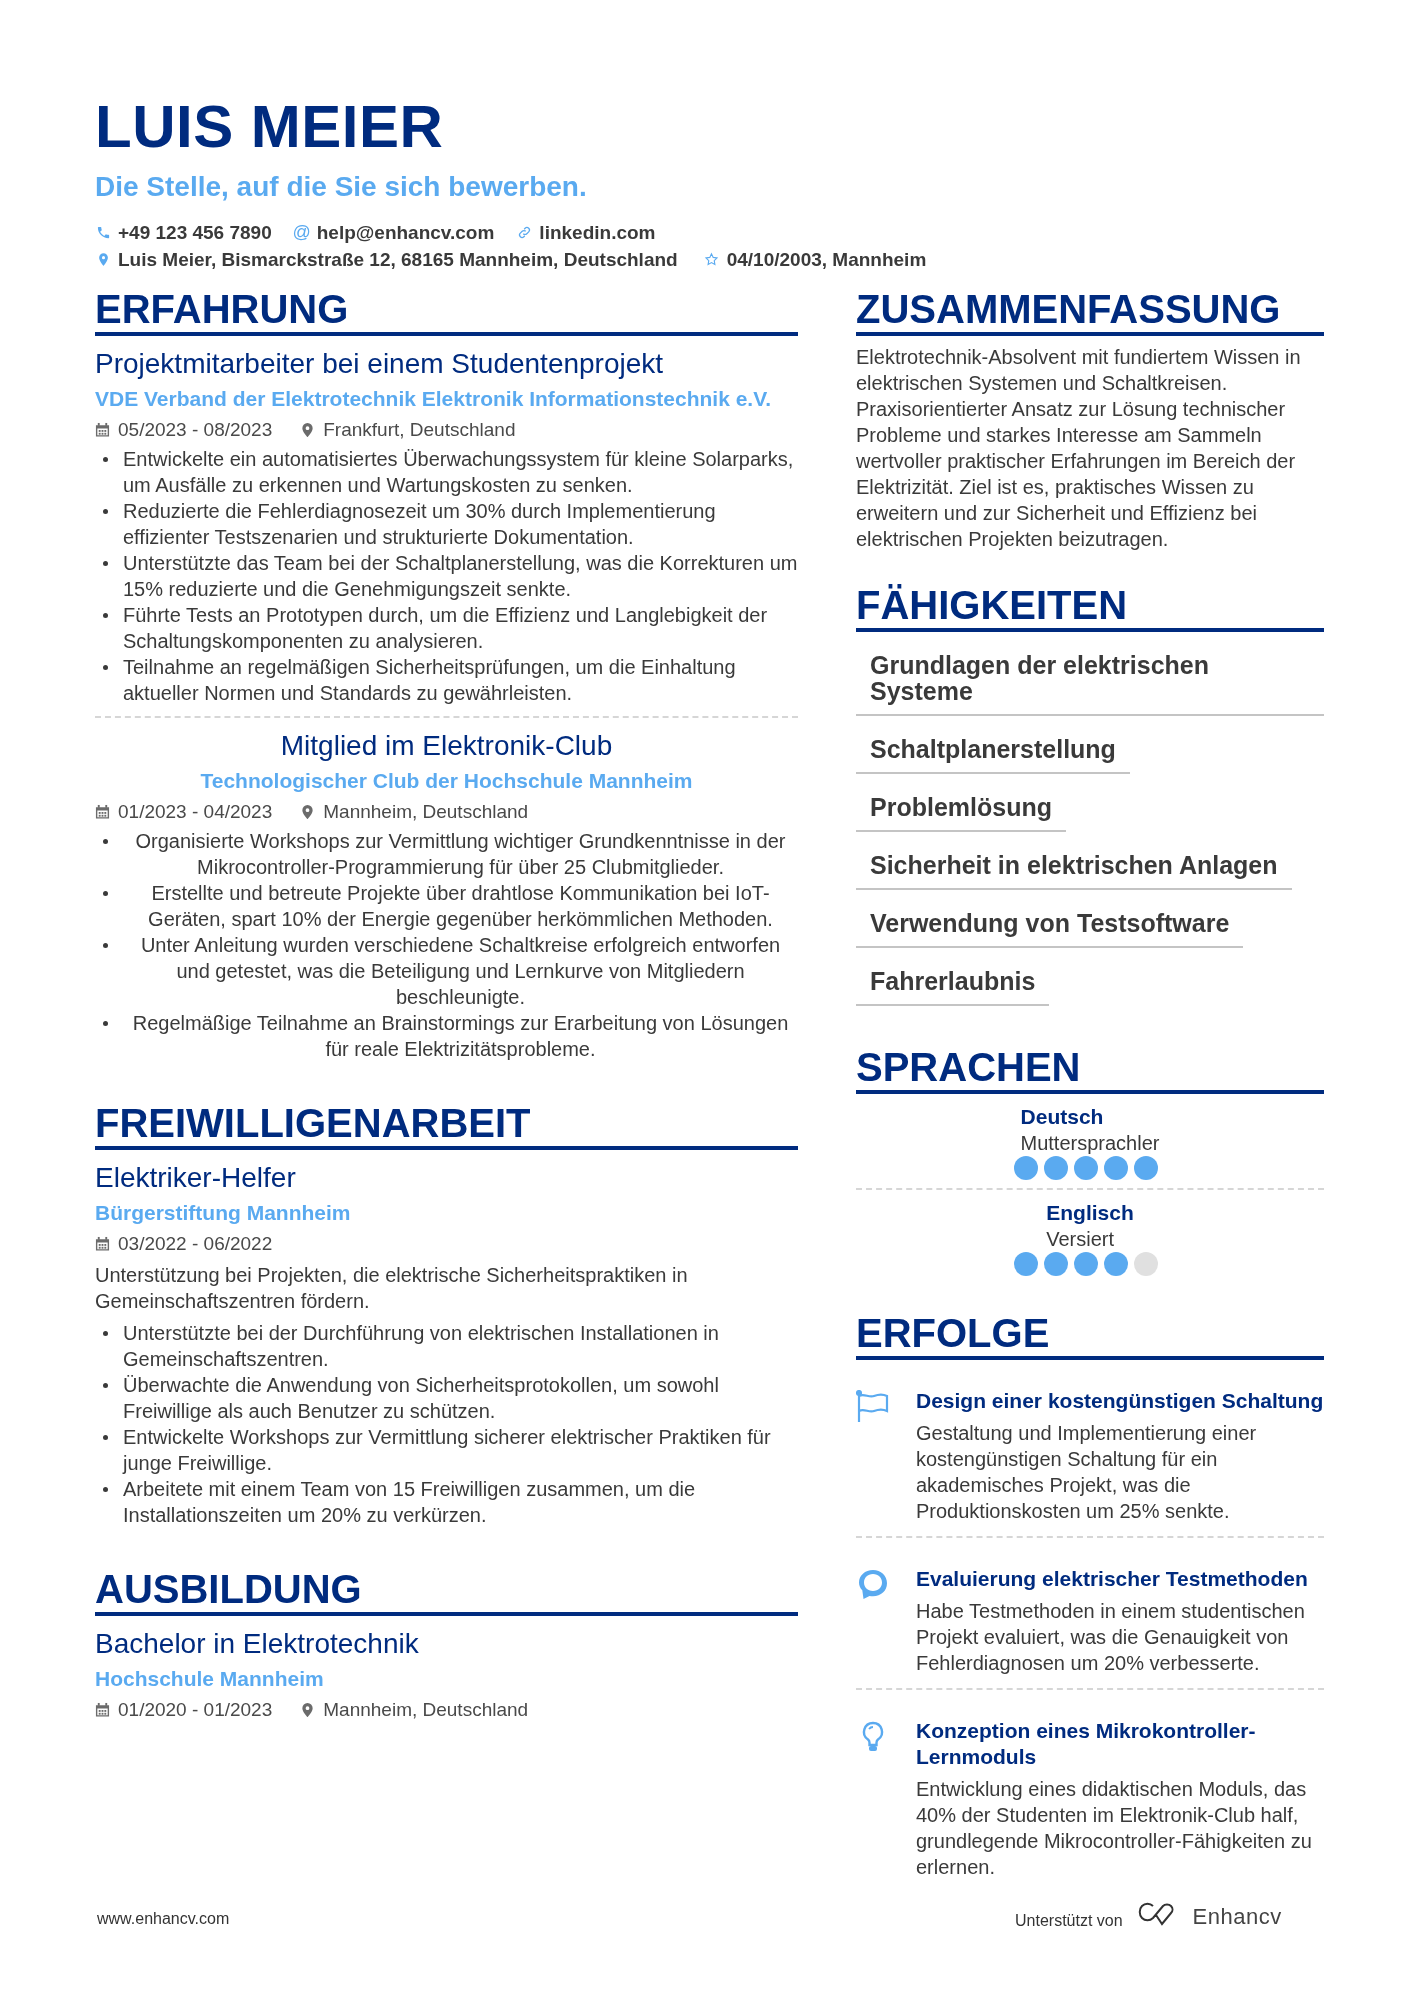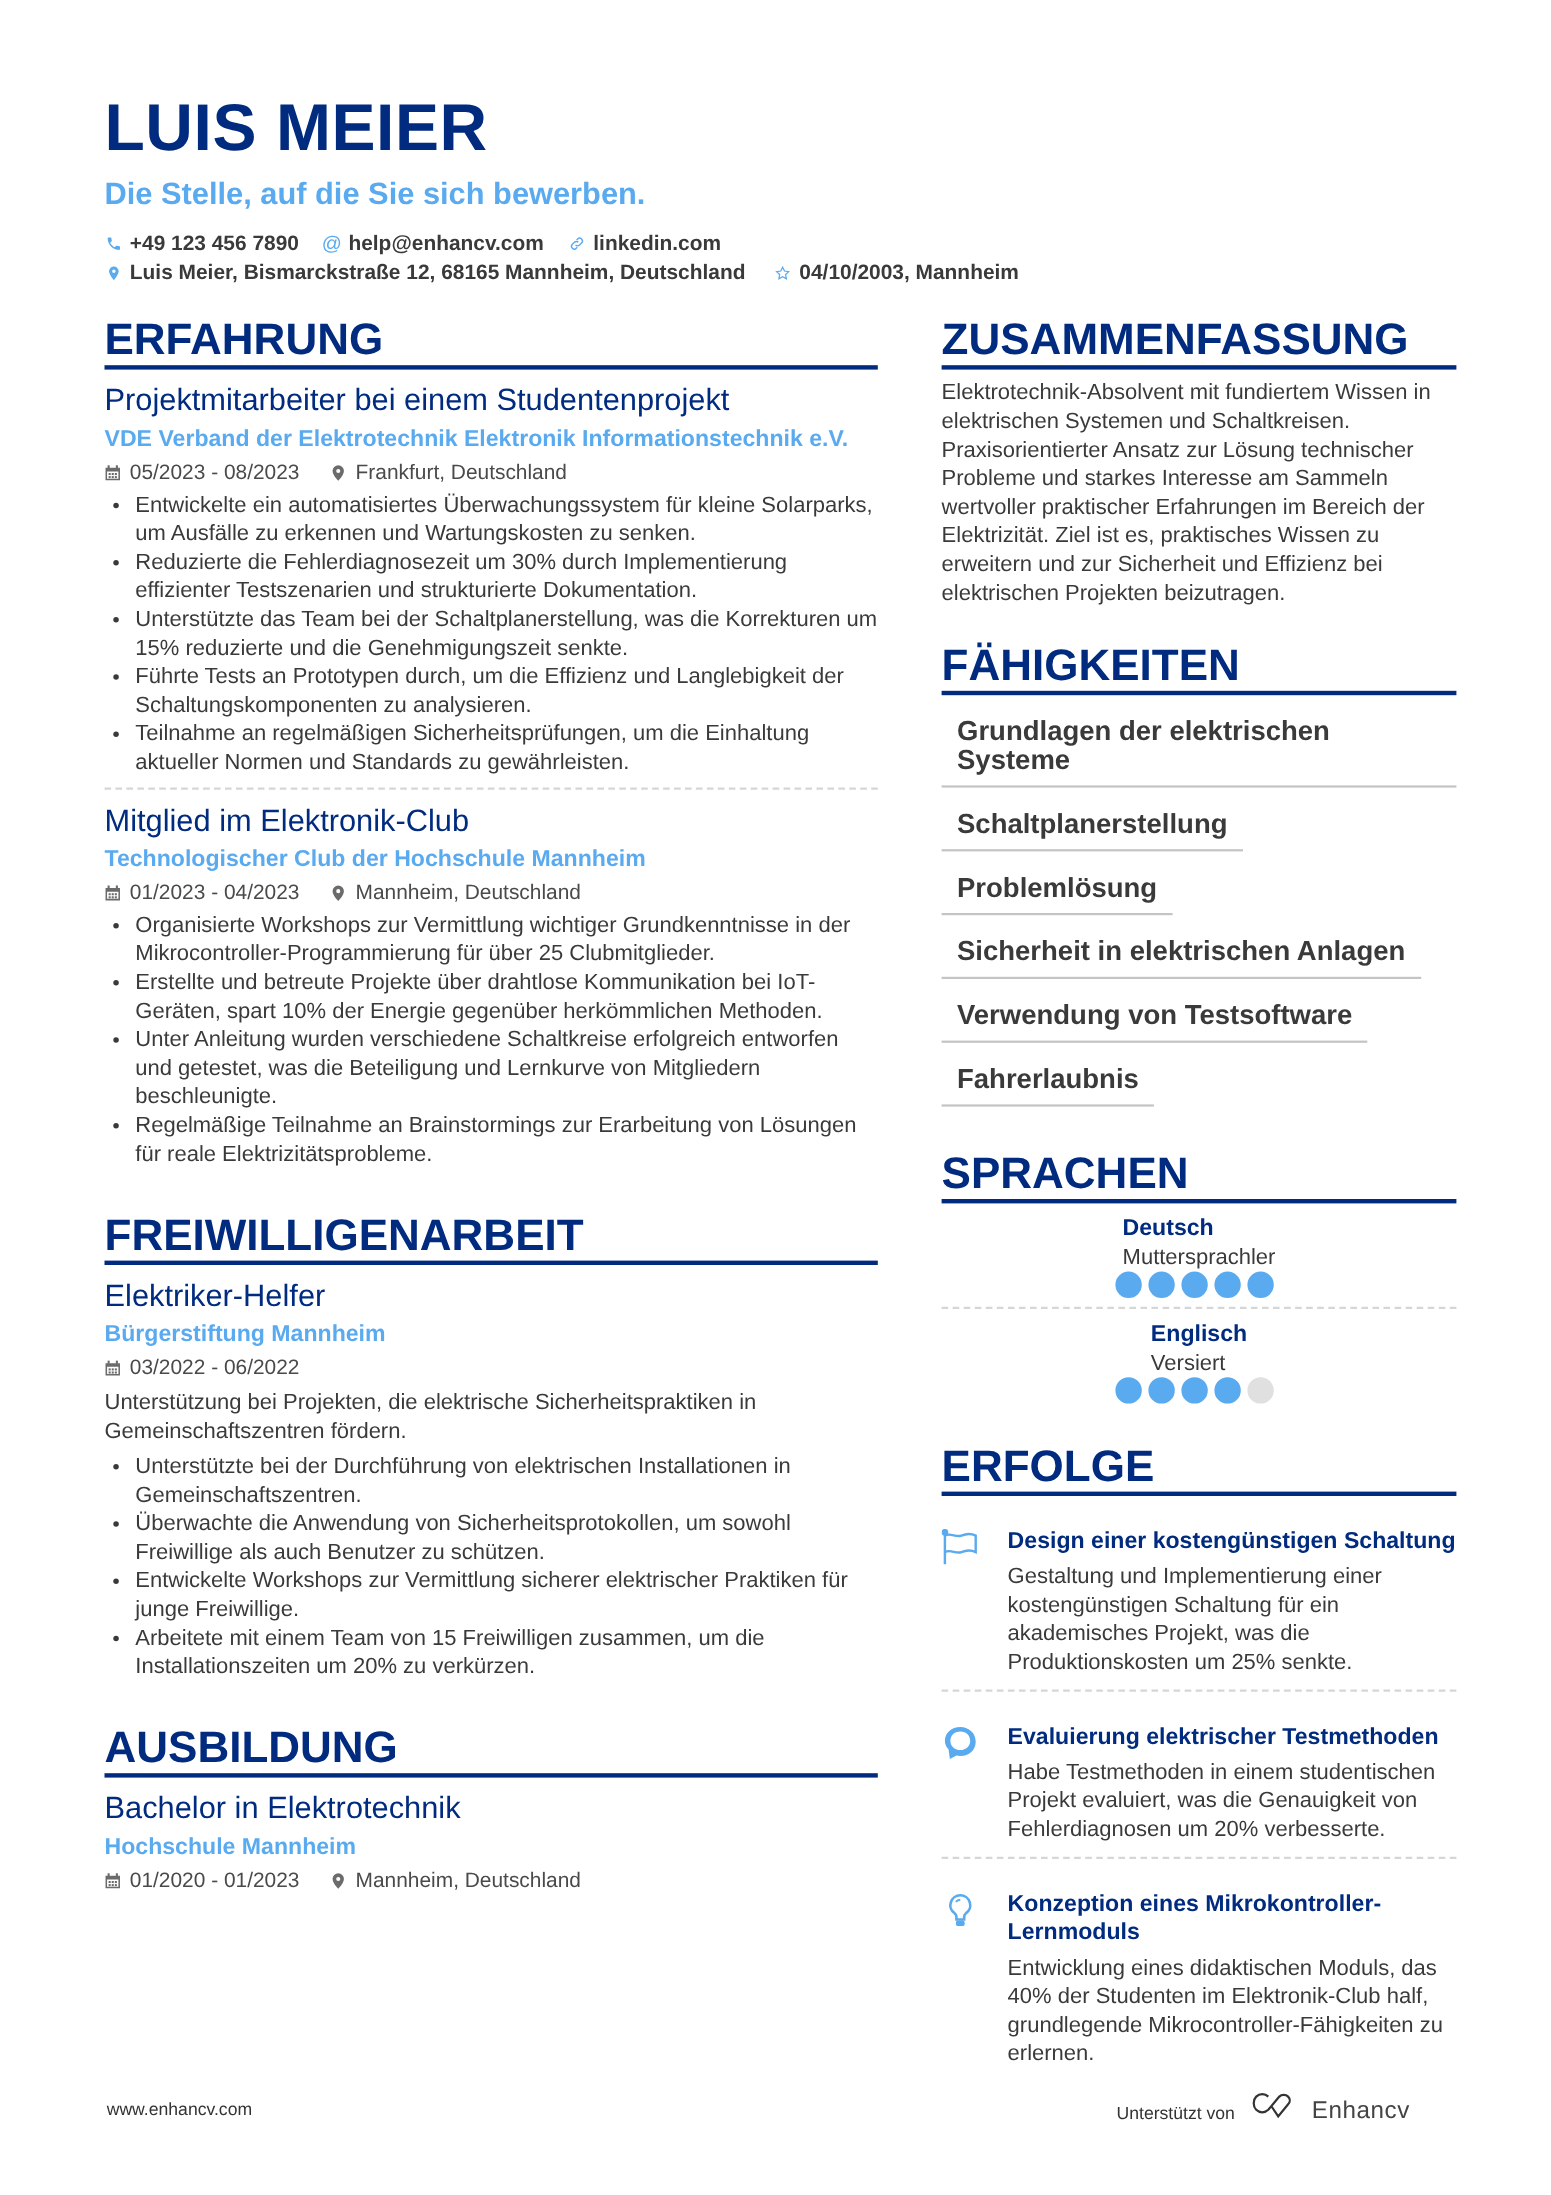--- a/index.html
+++ b/index.html
@@ -1,35 +1,35 @@
 <!DOCTYPE html>
 <html><head>
   <meta charset="utf-8">
   <style>
     * { box-sizing: border-box; margin: 0; padding: 0; }
     html, body { width: 1410px; height: 1995px; background: #ffffff; }
     body { position: relative; font-family: "Liberation Sans", sans-serif; color: #3a3a3a; overflow: hidden; }
 
-    .header { position: absolute; left: 95px; top: 80px; width: 1230px; }
+    .header { position: absolute; left: 95px; top: 91px; width: 1230px; }
     .name { font-size: 60px; font-weight: bold; color: #002b7f; line-height: 72px; letter-spacing: 0.5px; }
     .role { font-size: 28px; font-weight: bold; color: #5aaaf0; line-height: 36px; margin-top: 6px; }
     .contact-row { display: flex; align-items: center; gap: 22px; font-size: 19px; font-weight: bold; color: #3a3a3a; line-height: 27px; }
     .contact-row.first { margin-top: 14px; }
     .contact-item { display: flex; align-items: center; gap: 7px; }
     .cicon { width: 16px; height: 16px; display: inline-flex; align-items: center; justify-content: center; color: #5aaaf0; }
     .cicon svg { width: 15px; height: 15px; }
 
     .col-left { position: absolute; left: 95px; top: 288px; width: 703px; }
     .col-right { position: absolute; left: 856px; top: 288px; width: 468px; }
 
     .section { margin-bottom: 28px; }
     .sec-title { font-size: 40px; font-weight: bold; color: #002b7f; line-height: 42px; border-bottom: 4px solid #002b7f; padding-bottom: 2px; }
 
     .entry { padding-top: 10px; }
-    .entry + .entry { border-top: 2px dashed #d6d6d6; margin-top: 10px; }
+    .entry + .entry { border-top: 2px dashed #d6d6d6; margin-top: 10px; text-align: center; }
     .entry-title { font-size: 28px; color: #002b7f; line-height: 36px; }
     .entry-org { font-size: 21px; font-weight: bold; color: #5aaaf0; line-height: 26px; margin-top: 4px; }
     .meta { display: flex; align-items: center; gap: 28px; font-size: 19px; color: #4a4a4a; line-height: 28px; margin-top: 4px; }
     .meta-item { display: flex; align-items: center; gap: 8px; }
     .micon { width: 15px; height: 16px; display: inline-flex; color: #6b6b6b; }
     .micon svg { width: 15px; height: 16px; }
     .desc { font-size: 20px; line-height: 26px; color: #3a3a3a; margin-top: 4px; }
     ul.bullets { list-style: none; margin-top: 2px; }
     ul.bullets li { position: relative; padding-left: 28px; font-size: 20px; line-height: 26px; color: #3a3a3a; }
     ul.bullets li::before { content: ""; position: absolute; left: 8px; top: 11px; width: 5px; height: 5px; border-radius: 50%; background: #3a3a3a; }

